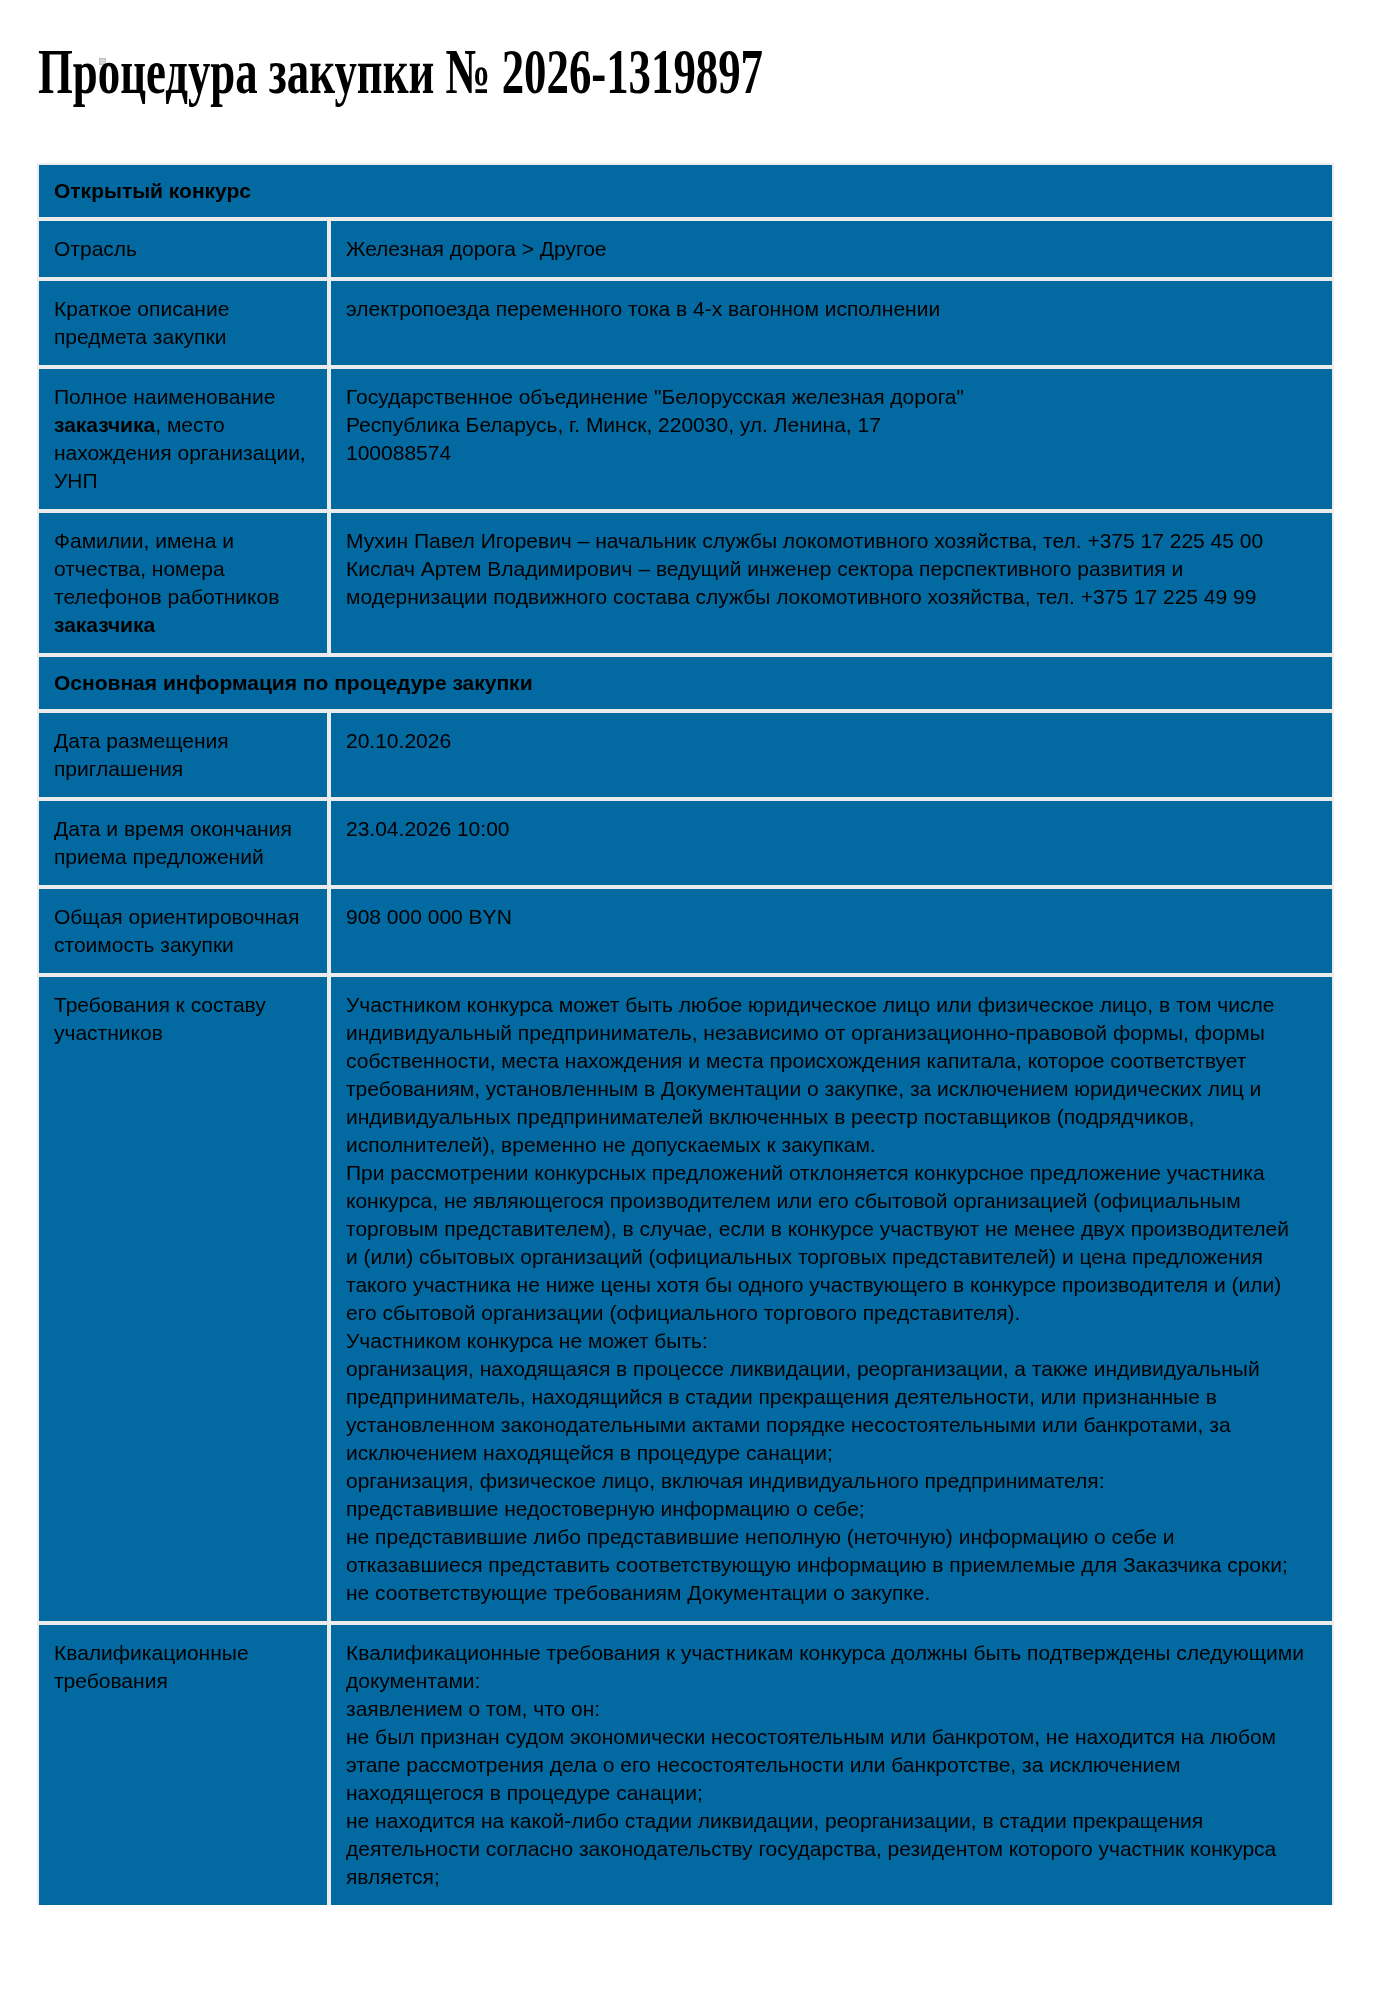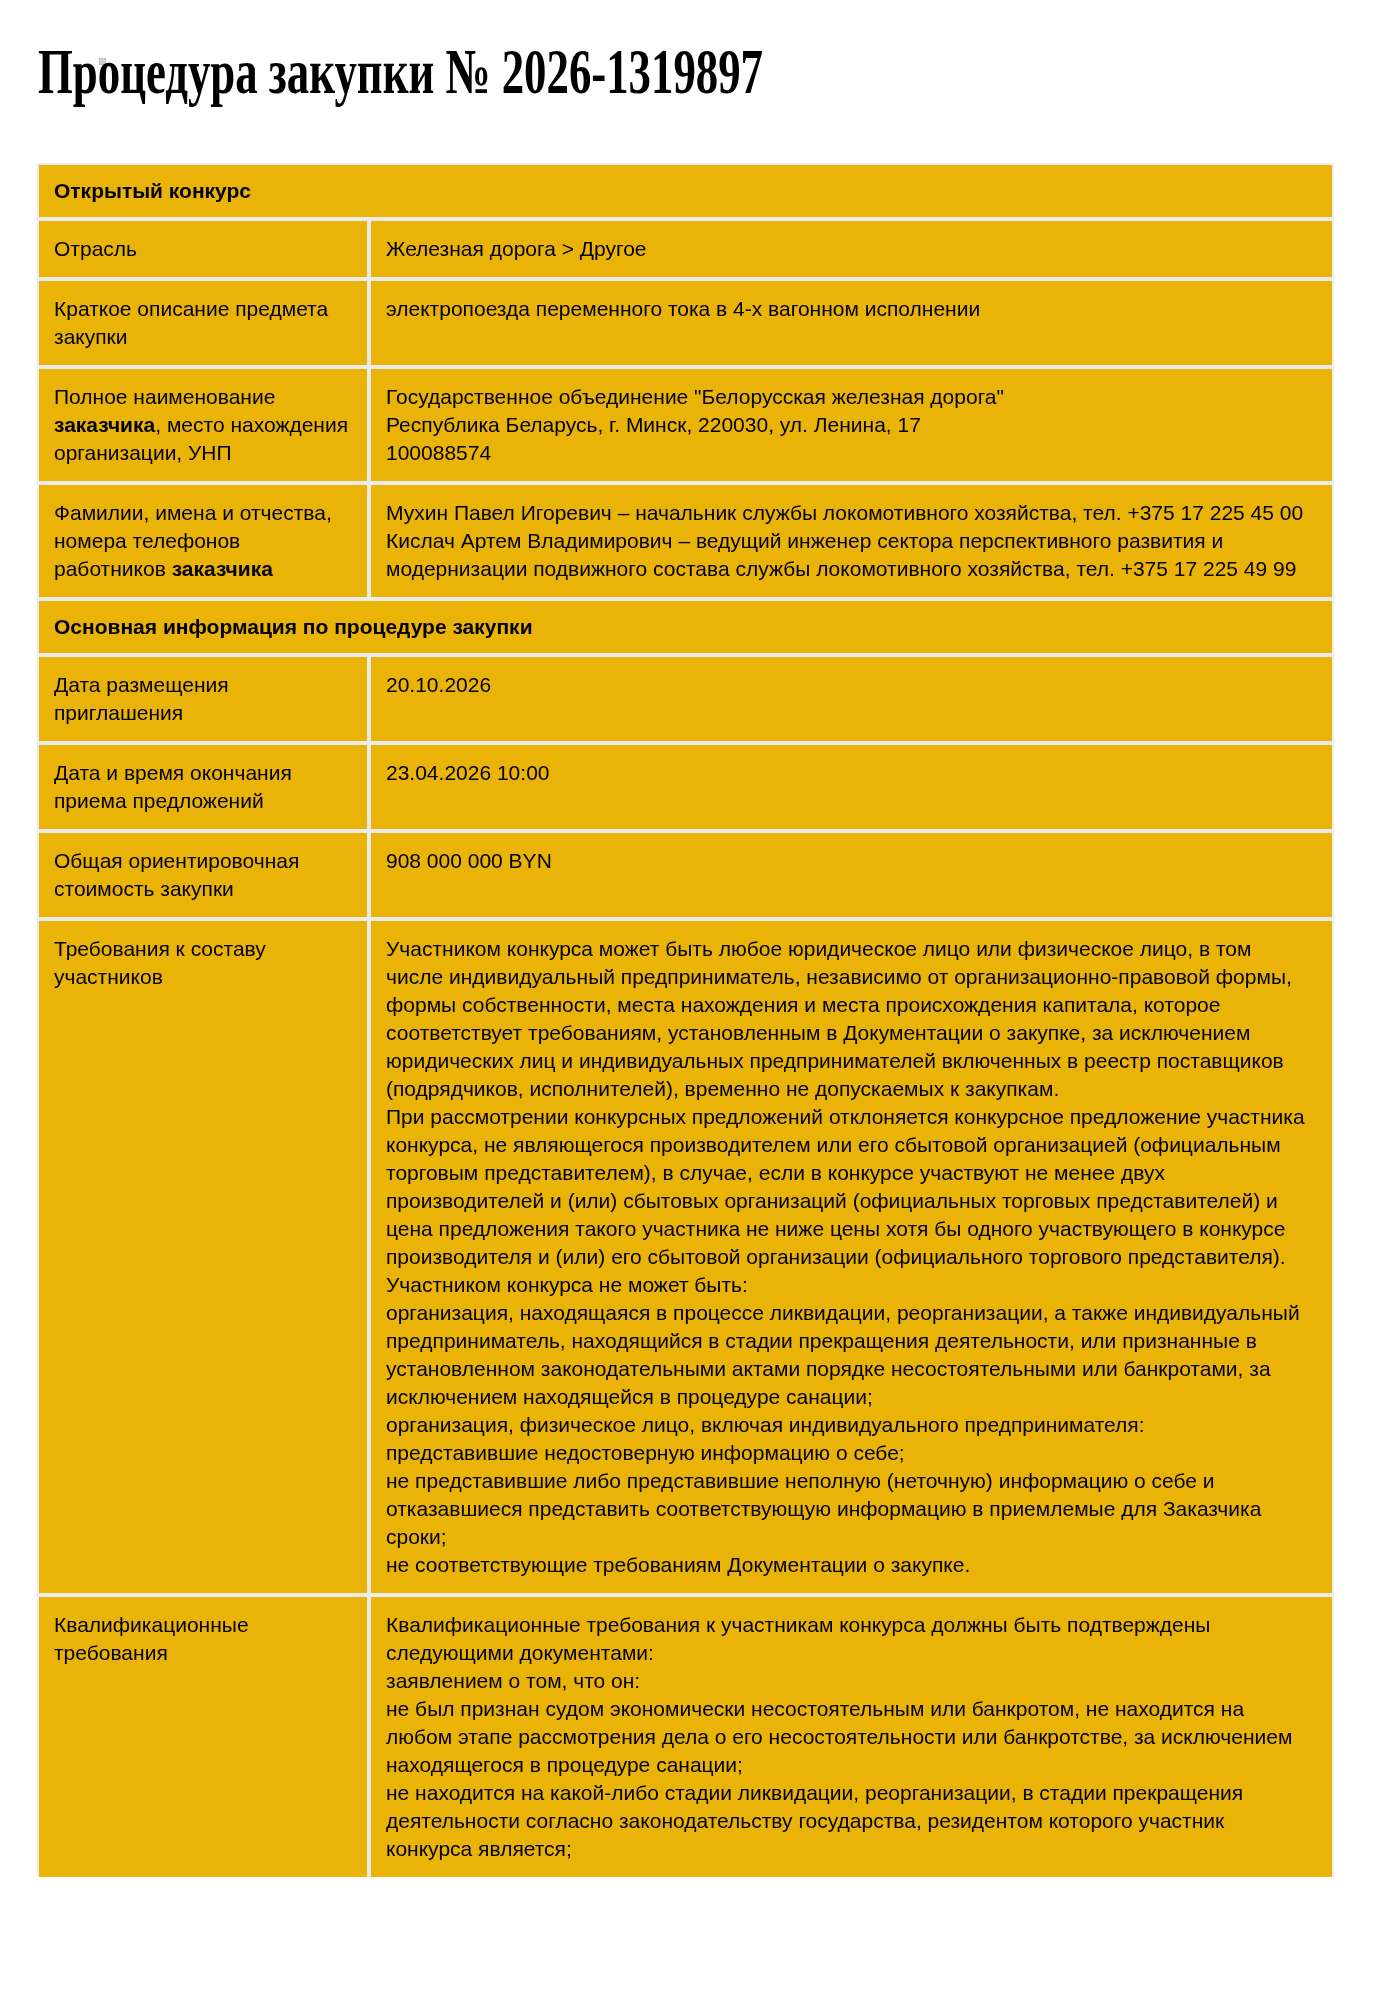--- a/index.html
+++ b/index.html
@@ -40,31 +40,31 @@
     padding: 2px 2px 0 2px;
     display: flex;
     flex-direction: column;
     gap: 4px;
   }
   .t-row {
     display: flex;
     gap: 4px;
   }
   .cell {
-    background: #eab308;
+    background: #0369a1;
     font-size: 21px;
     line-height: 28px;
   }
   .cell.section {
     flex: 1;
     font-weight: bold;
     padding: 12px 15px;
   }
   .cell.label {
-    width: 328px;
+    width: 288px;
     flex: none;
     box-sizing: border-box;
     padding: 14px 15px;
   }
   .cell.value {
     flex: 1;
     padding: 14px 26px 14px 15px;
     white-space: pre-line;
   }
   .b { font-weight: bold; }

